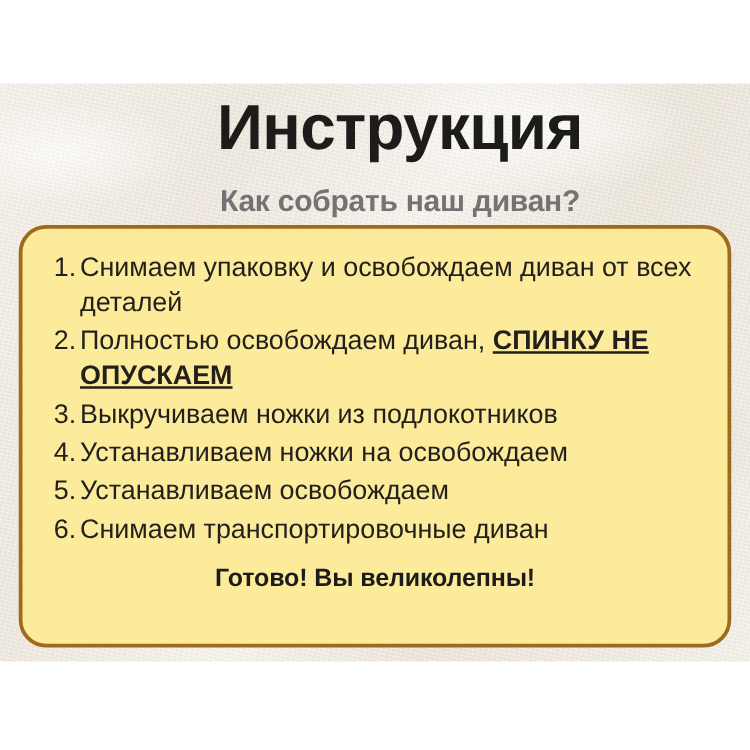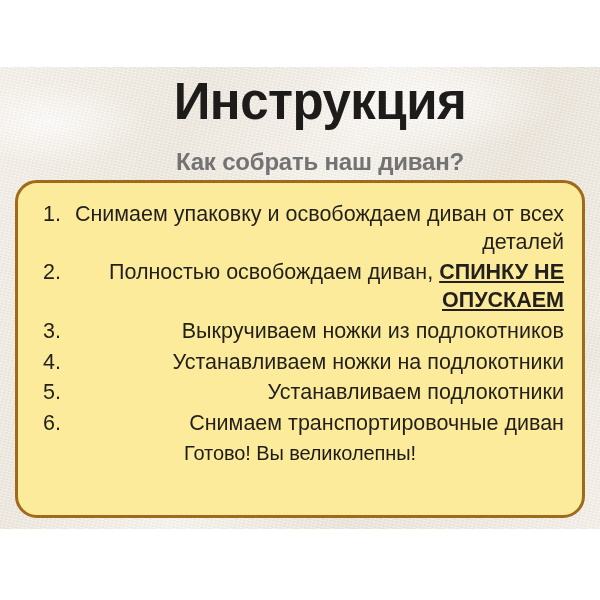--- a/index.html
+++ b/index.html
@@ -100,34 +100,33 @@
   }
   .step-num {
     flex: 0 0 auto;
     width: 25px;
     text-align: right;
     padding-right: 3px;
     color: #221f1c;
   }
   .step-text {
     flex: 1 1 auto;
-    text-align: right;
   }
   .step-text .em {
     font-weight: 700;
     text-decoration: underline;
     text-underline-offset: 2px;
   }
 
   .footer-line {
     text-align: center;
     font-size: 20px;
-    font-weight: 400;
+    font-weight: 700;
     color: #1e1c1a;
-    margin-top: 4px;
+    margin-top: 14px;
     letter-spacing: -0.1px;
     font-family: "Liberation Sans", sans-serif;
   }
 </style>
 </head>
 <body>
 
 <div id="canvas">
 
   <div class="paper-band">
@@ -148,25 +147,25 @@
         <li class="step">
           <span class="step-num">2.</span>
           <span class="step-text"><span>Полностью освобождаем диван, </span><span class="em">СПИНКУ НЕ ОПУСКАЕМ </span></span>
         </li>
         <li class="step">
           <span class="step-num">3.</span>
           <span class="step-text"><span>Выкручиваем ножки из подлокотников</span></span>
         </li>
         <li class="step">
           <span class="step-num">4.</span>
-          <span class="step-text"><span>Устанавливаем ножки на подлокотники</span></span>
+          <span class="step-text"><span>Устанавливаем ножки на освобождаем</span></span>
         </li>
         <li class="step">
           <span class="step-num">5.</span>
-          <span class="step-text"><span>Устанавливаем подлокотники</span></span>
+          <span class="step-text"><span>Устанавливаем освобождаем</span></span>
         </li>
         <li class="step">
           <span class="step-num">6.</span>
           <span class="step-text"><span>Снимаем транспортировочные диван</span></span>
         </li>
       </ol>
     <div class="footer-line">Готово! Вы великолепны!</div>
   </div>
 
 </div>

